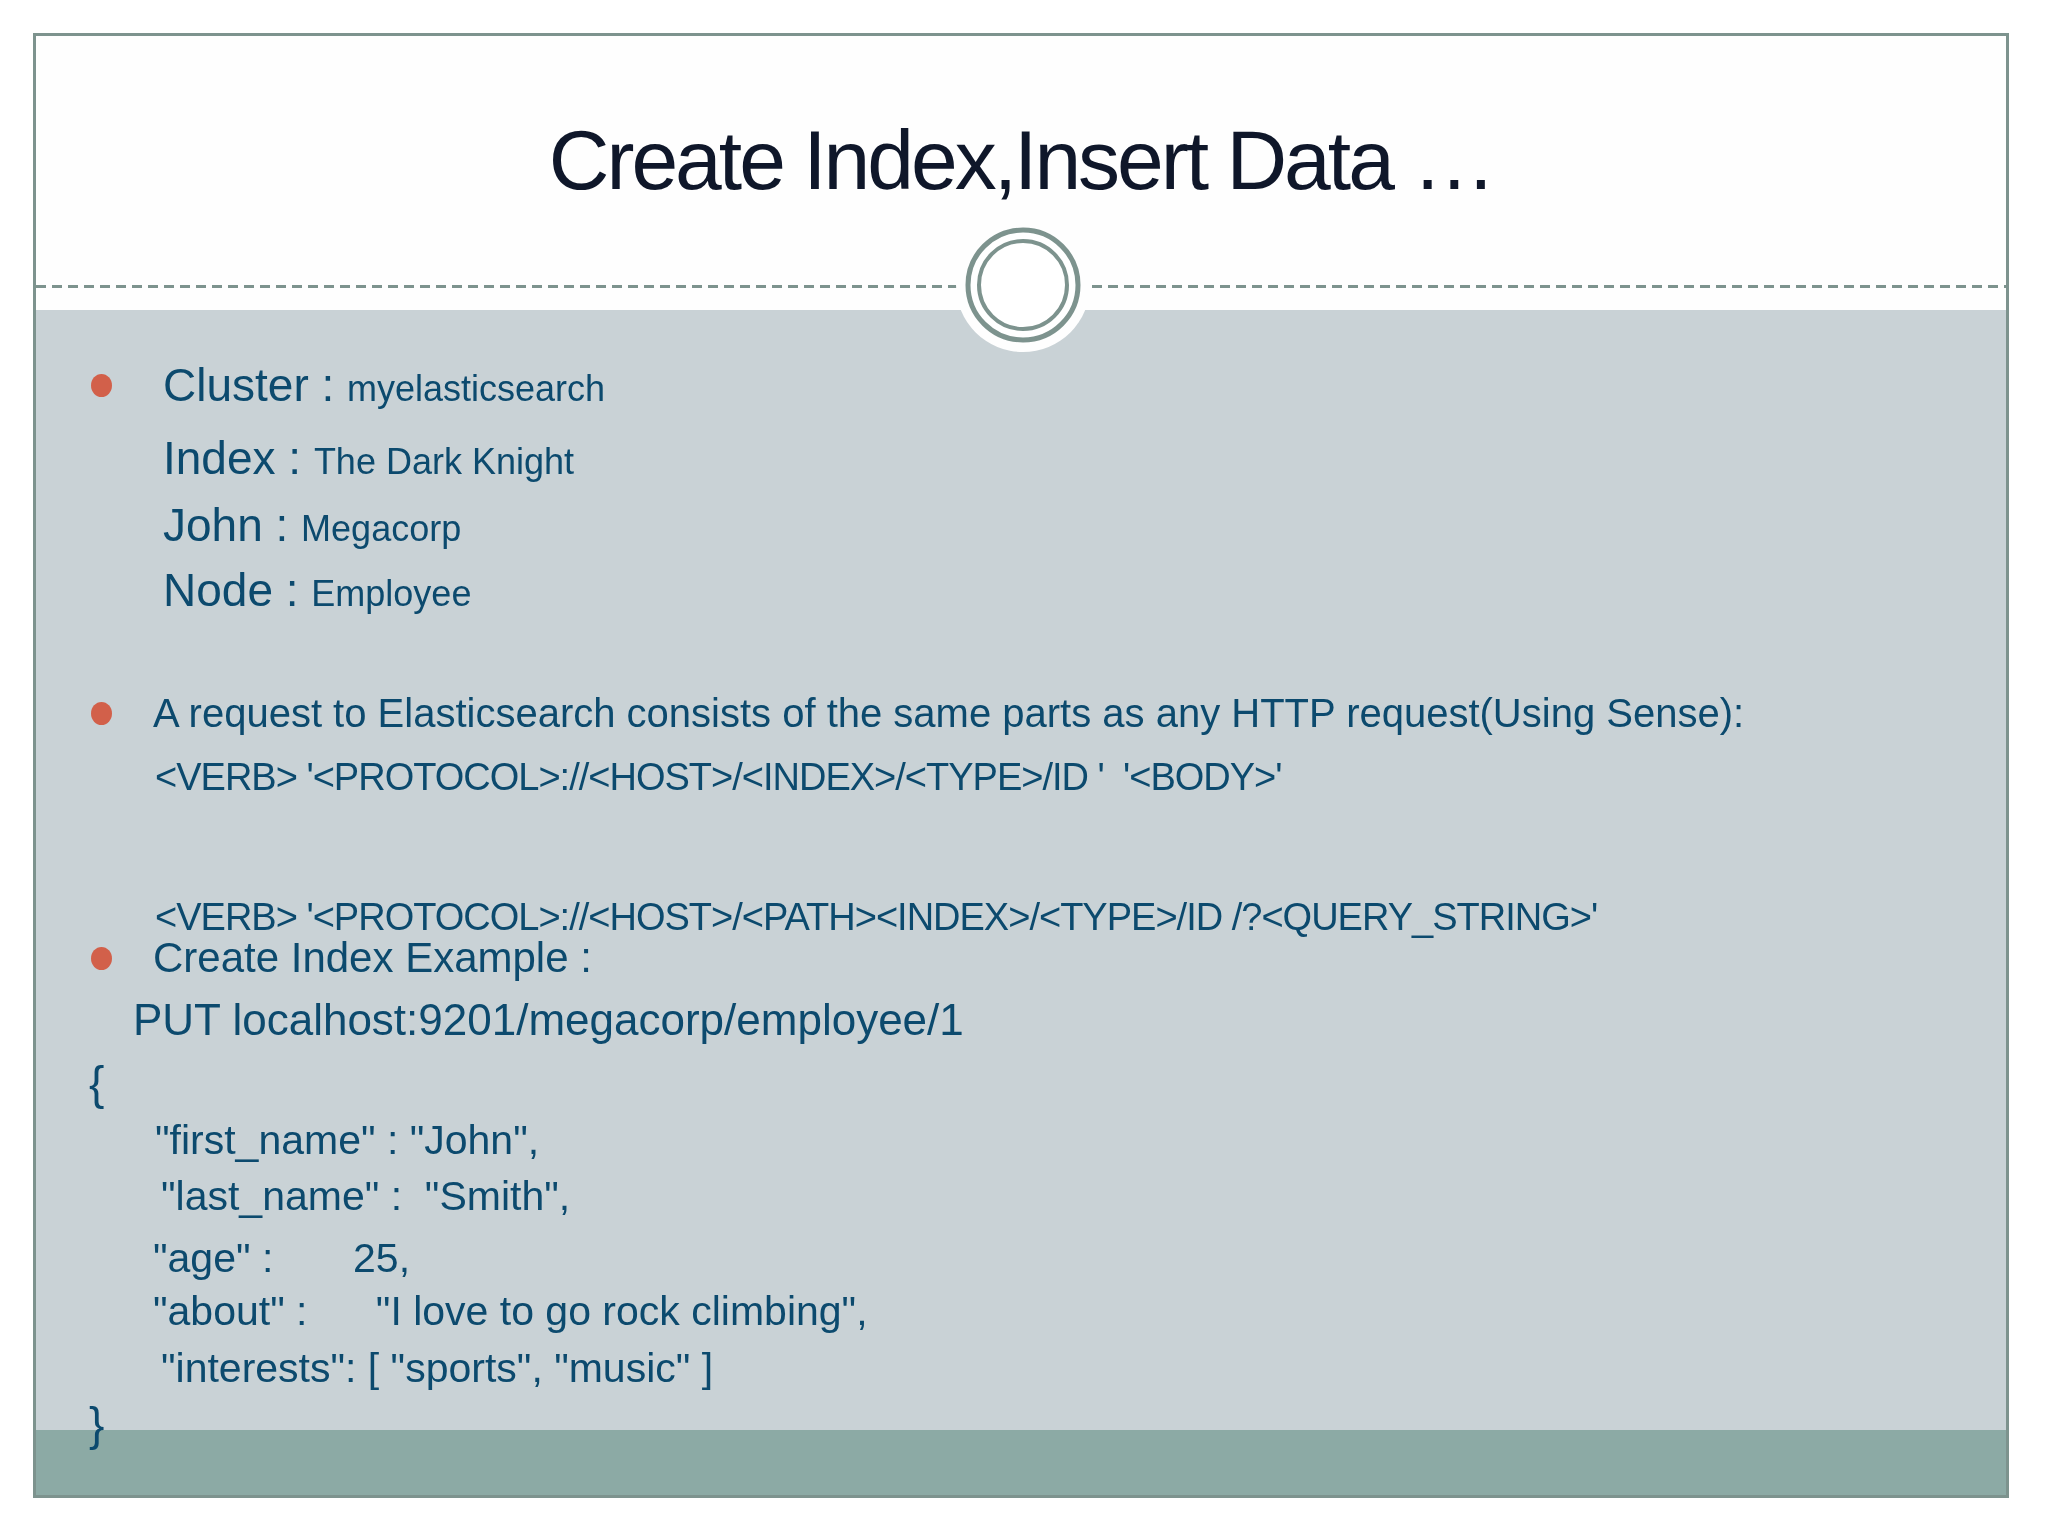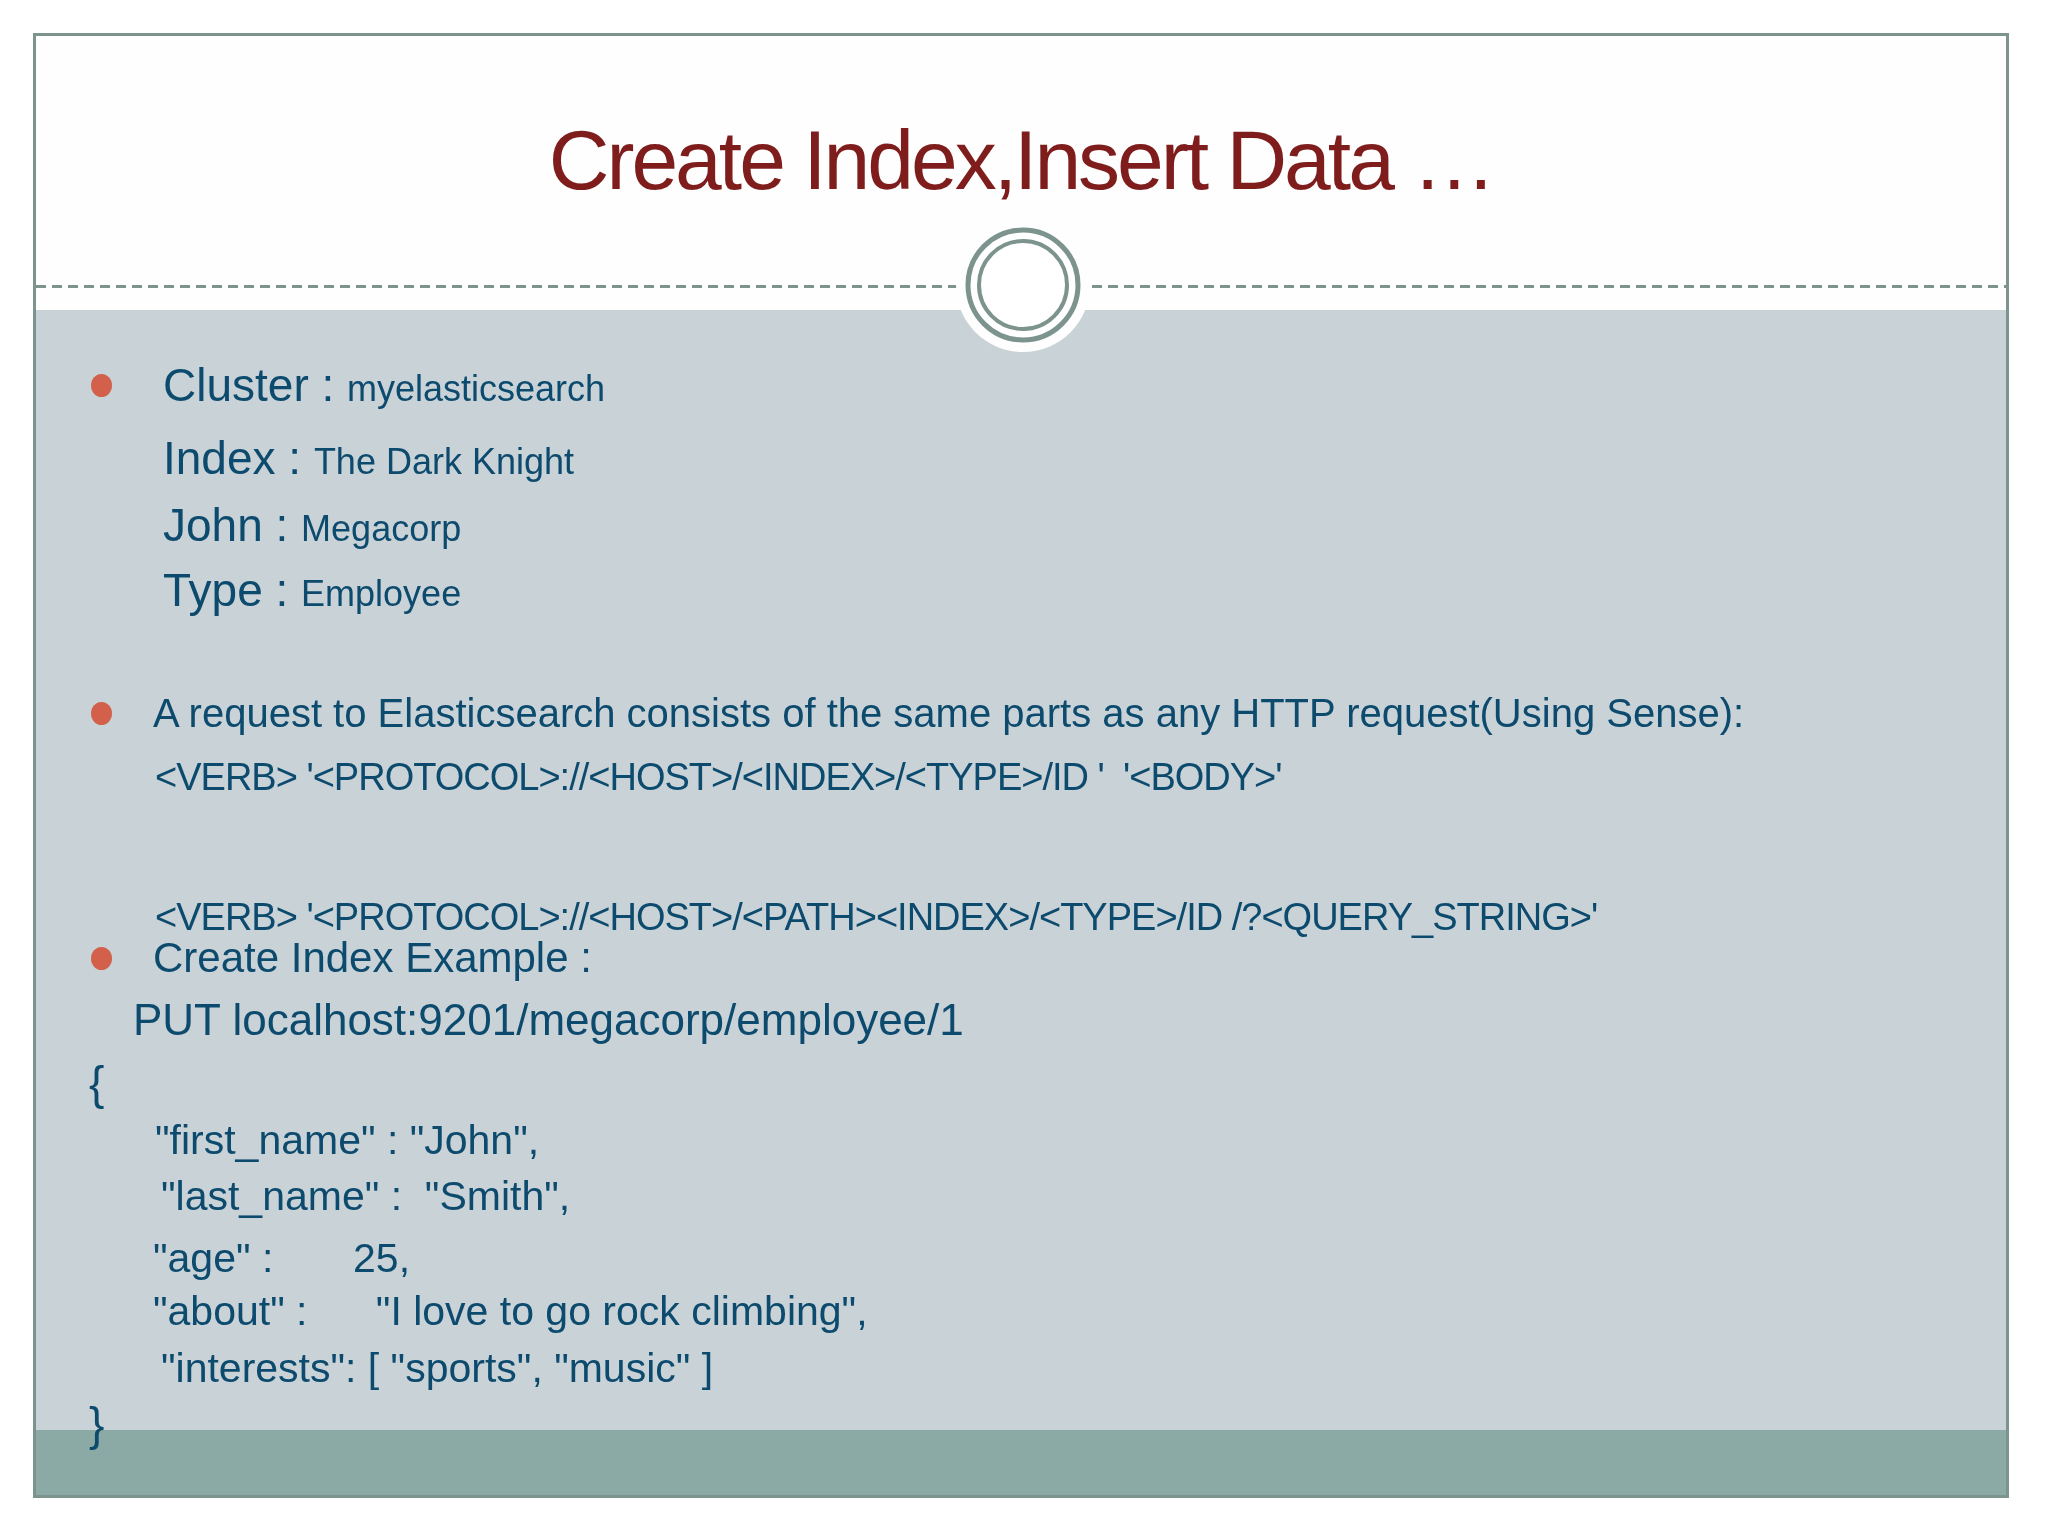--- a/index.html
+++ b/index.html
@@ -42,21 +42,21 @@
     left:917px;top:179px;       
     width:140px;height:140px;
   }
   .slide-title{
     position:absolute;
     left:0;top:76px;
     width:1970px;
     text-align:center;
     font-size:84px;
     letter-spacing:-3px;
-    color:#7f1d1d;
+    color:#0f172a;
     white-space:pre;
   }
   .line{
     position:absolute;
     color:#0c4a6e;
     white-space:pre;
     line-height:1.2;
   }
   .dot{
     position:absolute;
@@ -104,21 +104,21 @@
     <svg class="circle-ornament" viewBox="0 0 140 140">
       <circle cx="70" cy="70" r="67" fill="#fefefe"></circle>
       <circle cx="70" cy="70" r="55" fill="#ffffff" stroke="#7d938e" stroke-width="5"></circle>
       <circle cx="70" cy="70" r="44" fill="#ffffff" stroke="#7d938e" stroke-width="4"></circle>
     </svg>
 
     <span class="dot dot-cluster"></span>
     <div class="line l-cluster"><span class="lbl">Cluster : </span><span class="val">myelasticsearch</span></div>
     <div class="line l-node"><span class="lbl">Index : </span><span class="val">The Dark Knight</span></div>
     <div class="line l-index"><span class="lbl">John : </span><span class="val">Megacorp</span></div>
-    <div class="line l-type"><span class="lbl">Type : </span><span class="val">Employee</span></div>
+    <div class="line l-type"><span class="lbl">Node : </span><span class="val">Employee</span></div>
 
     <span class="dot dot-request"></span>
     <div class="line l-request">A request to Elasticsearch consists of the same parts as any HTTP request(Using Sense):</div>
     <div class="line l-verb1">&lt;VERB&gt; '&lt;PROTOCOL&gt;://&lt;HOST&gt;/&lt;INDEX&gt;/&lt;TYPE&gt;/ID '  '&lt;BODY&gt;'</div>
     <div class="line l-verb2">&lt;VERB&gt; '&lt;PROTOCOL&gt;://&lt;HOST&gt;/&lt;PATH&gt;&lt;INDEX&gt;/&lt;TYPE&gt;/ID /?&lt;QUERY_STRING&gt;'</div>
 
     <span class="dot dot-create"></span>
     <div class="line l-create">Create Index Example :</div>
     <div class="line l-put">PUT localhost:9201/megacorp/employee/1</div>
     <div class="line l-brace-open">{</div>

